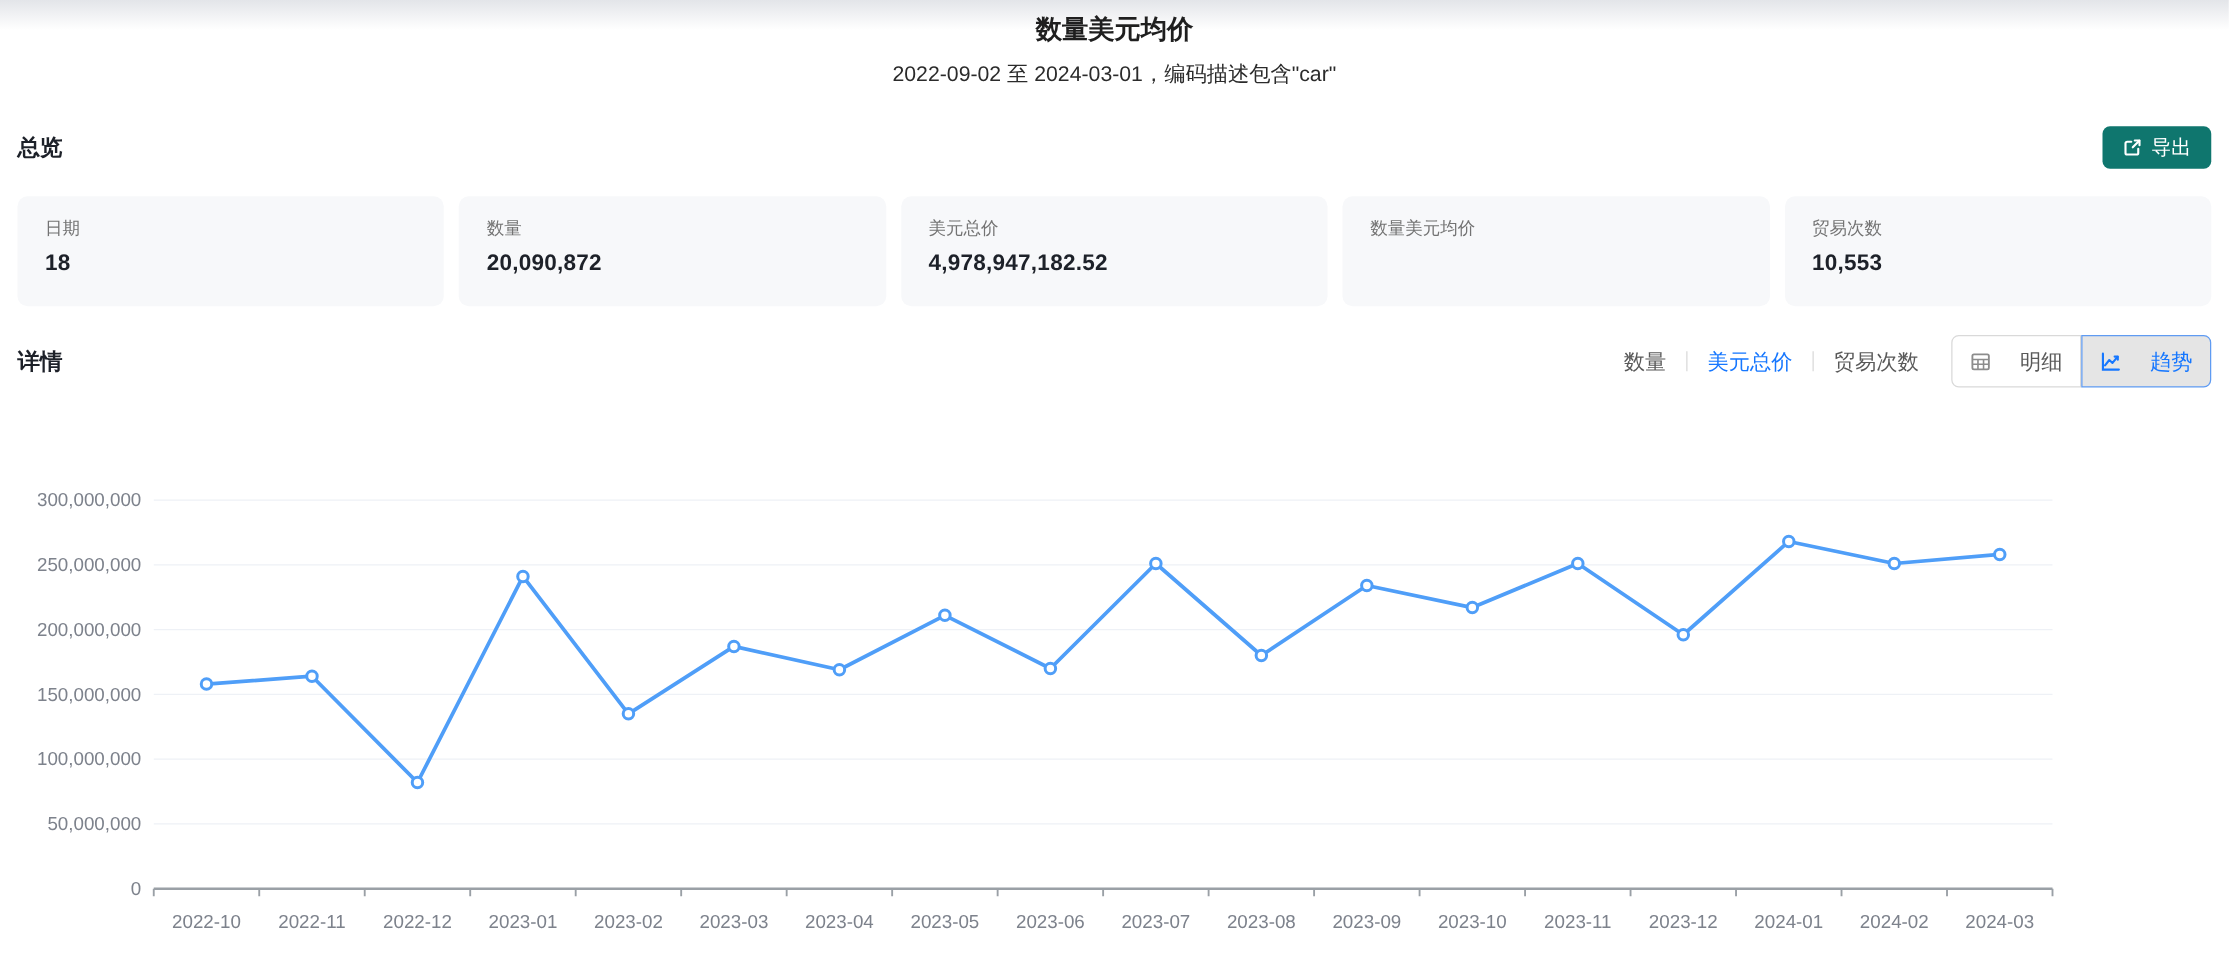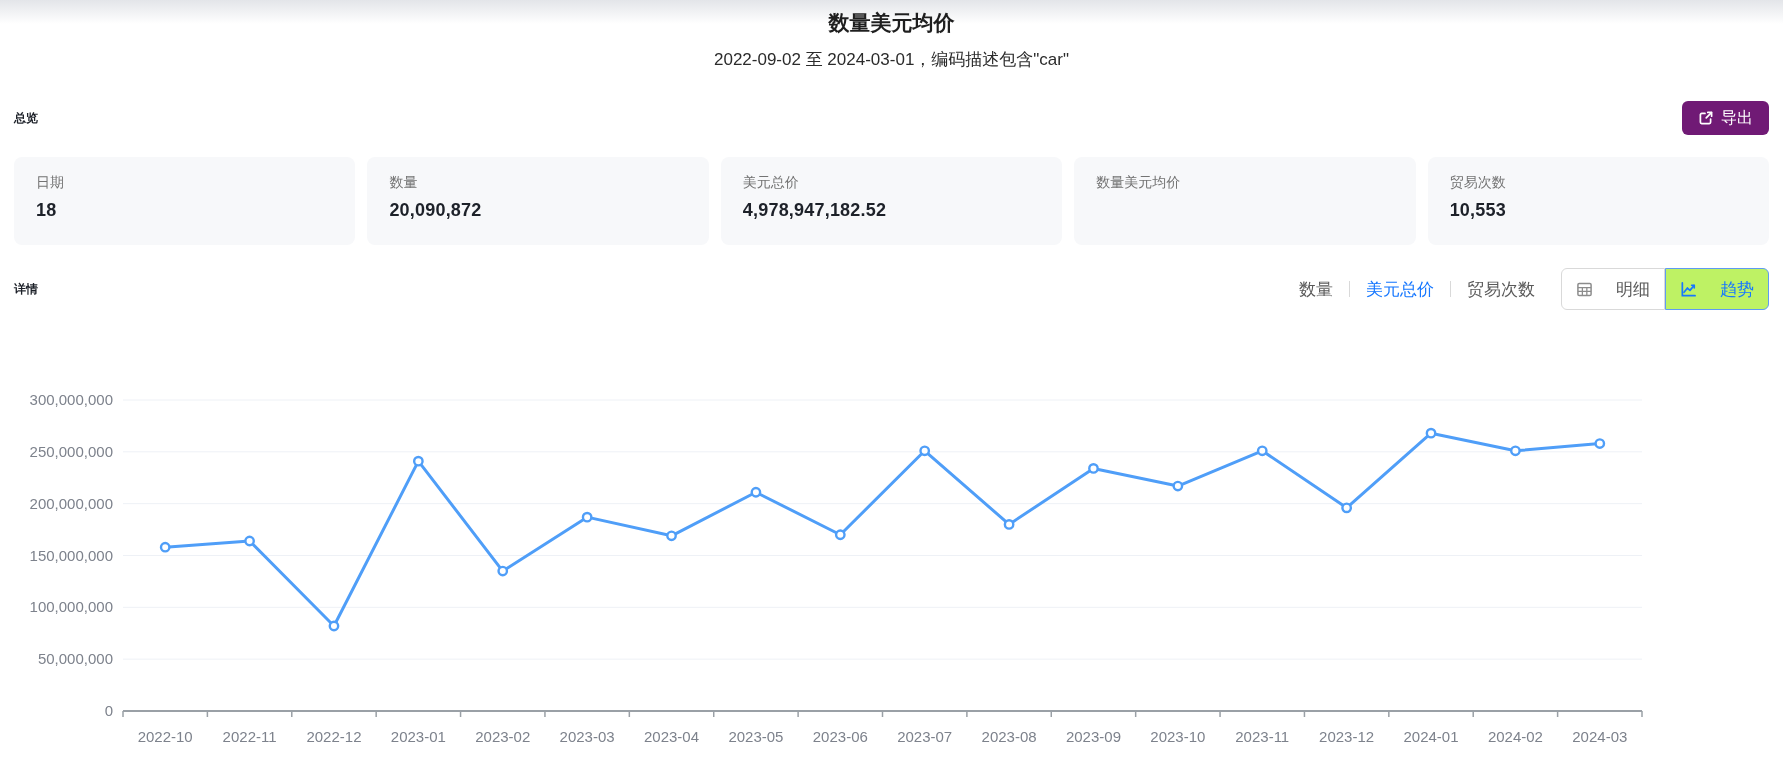--- a/index.html
+++ b/index.html
@@ -5,41 +5,41 @@
   * { margin:0; padding:0; box-sizing:border-box; }
   html,body { width:1783px; height:765px; background:#fff; overflow:hidden;
     font-family:"Liberation Sans","DejaVu Sans",sans-serif; color:#1d2129; }
   .top-shadow { position:absolute; top:0; left:0; width:100%; height:24px;
     background:linear-gradient(to bottom,#e3e5e9 0%, rgba(255,255,255,0) 100%); pointer-events:none; }
   .header { padding-top:9px; text-align:center; position:relative; }
   .page-title { font-size:21px; font-weight:600; color:#1f1f1f; }
   .page-subtitle { margin-top:11px; font-size:17px; color:#2b2b2b; }
   .section { padding:0 14px; }
   .overview-row { display:flex; justify-content:space-between; align-items:center; margin-top:28px; height:38px; }
-  .section-heading { font-size:12px; font-weight:700; color:#1d2129; }
-  .export-btn { display:inline-flex; align-items:center; gap:7px; background:#701a75; color:#fff;
+  .section-heading { font-size:18px; font-weight:700; color:#1d2129; }
+  .export-btn { display:inline-flex; align-items:center; gap:7px; background:#0f766e; color:#fff;
     border:none; border-radius:6px; height:34px; padding:0 16px; font-size:16px; cursor:pointer;
     font-family:inherit; }
   .cards { display:flex; gap:12px; margin-top:20px; }
   .stat-card { flex:1; background:#f7f8fa; border-radius:8px; height:88px; padding:17px 22px; }
   .stat-label { font-size:14px; color:#737373; }
   .stat-value { font-size:18px; font-weight:700; color:#1d2129; margin-top:8px; letter-spacing:.2px; }
   .details-row { display:flex; justify-content:space-between; align-items:center; margin-top:22px; height:44px; }
   .details-controls { display:flex; align-items:center; }
   .metric-tabs { display:flex; align-items:center; gap:16px; margin-right:26px; }
   .metric-tab { font-size:17px; color:#595959; cursor:pointer; }
   .metric-tab.active { color:#1677ff; }
   .tab-sep { width:1px; height:16px; background:#d9d9d9; }
   .seg-group { display:flex; }
   .seg-btn { display:inline-flex; align-items:center; justify-content:center; gap:23px; height:42px;
     min-width:88px; padding:0 14px; background:#fff; border:1px solid #d9d9d9; font-size:17px;
     color:#595959; cursor:pointer; font-family:inherit; }
   .seg-btn:first-child { border-radius:6px 0 0 6px; }
   .seg-btn:last-child { border-radius:0 6px 6px 0; }
-  .seg-btn.active { background:#bef264; border:1px solid #5f9bf2; color:#1677ff; position:relative; z-index:1;text-align:right; }
+  .seg-btn.active { background:#e5e5e5; border:1px solid #5f9bf2; color:#1677ff; position:relative; z-index:1;text-align:right; }
   .chart-wrap { margin-top:23px; }
   svg text { font-family:"Liberation Sans","DejaVu Sans",sans-serif; }
 </style>
 </head>
 <body>
 
 <div class="top-shadow"></div>
 
 <div class="header">
   <div class="page-title">数量美元均价</div>

